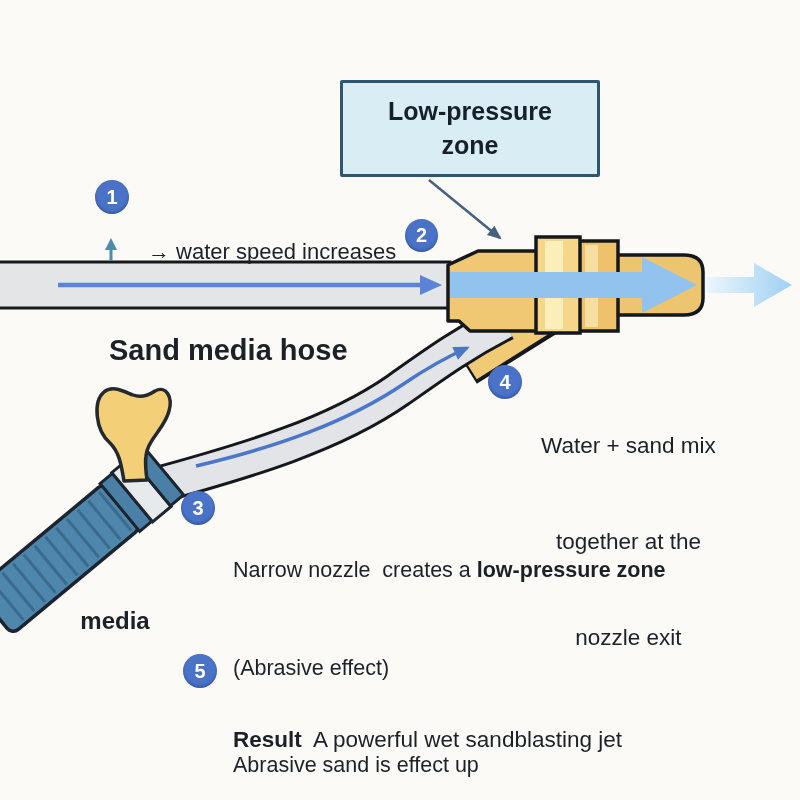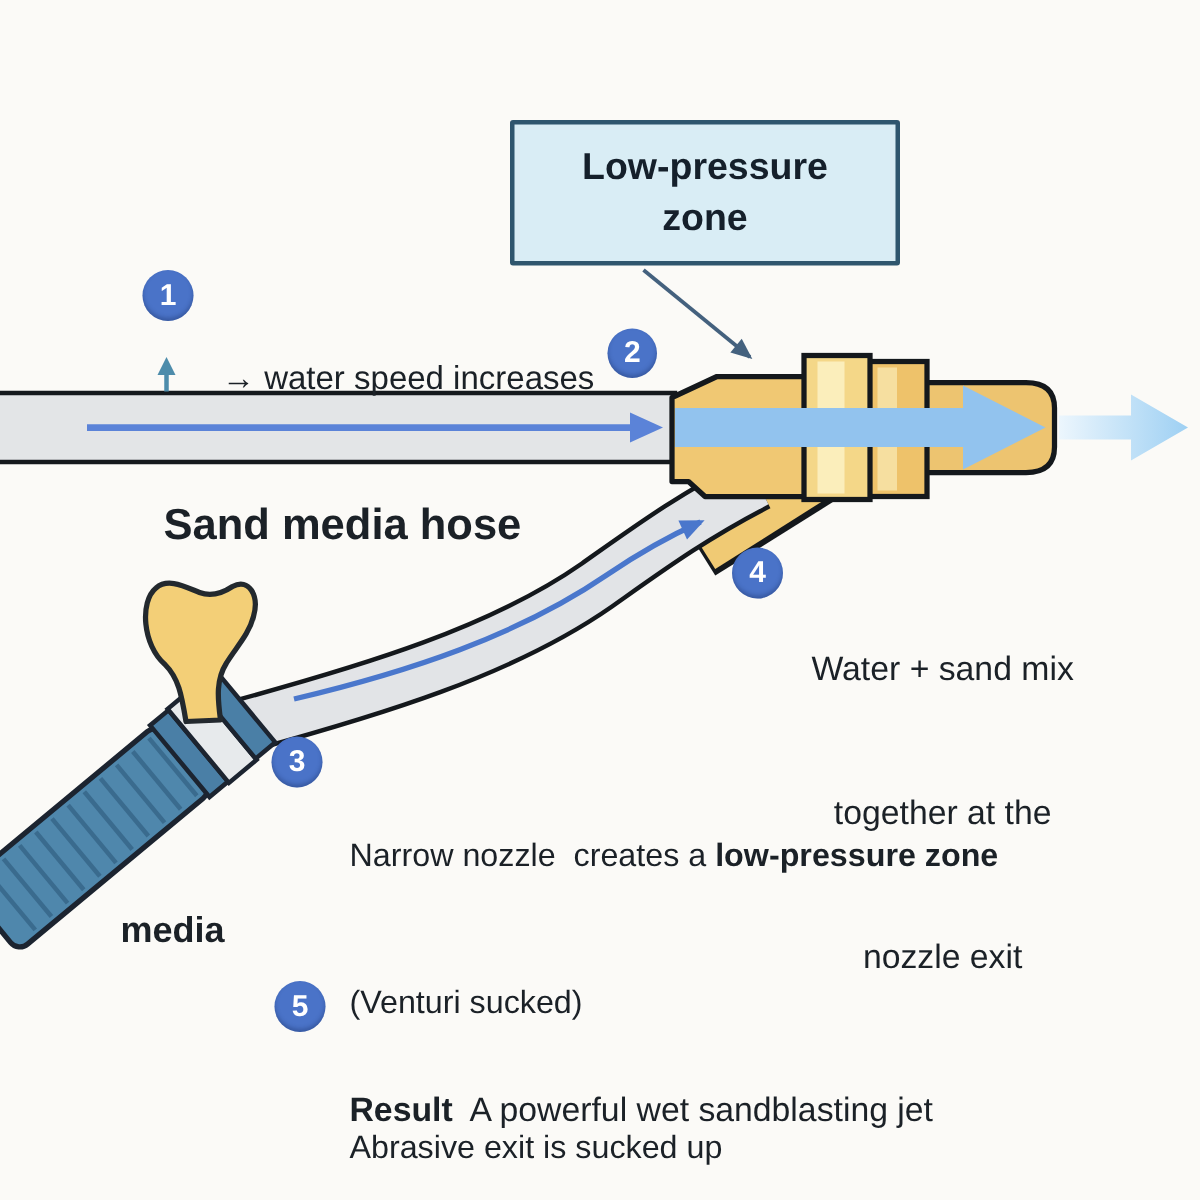--- a/index.html
+++ b/index.html
@@ -137,22 +137,22 @@
   <div class="badge" style="left:183px;top:654px;">
       <span>5</span>
     </div>
 
   <div class="txt step1">
     <div>→ water speed increases</div>
   </div>
 
   <div class="txt step3">
     <div><span>Narrow nozzle  creates a </span><span class="b">low-pressure zone</span></div>
-    <div>(Venturi sucked)</div>
-    <div>Abrasive exit is sucked up</div>
+    <div>(Abrasive effect)</div>
+    <div>Abrasive sand is effect up</div>
     
   </div>
 
   <div class="txt step4">
     <div>Water + sand mix</div>
     <div>together at the</div>
     <div>nozzle exit</div>
   </div>
 
   <div class="txt step5">

